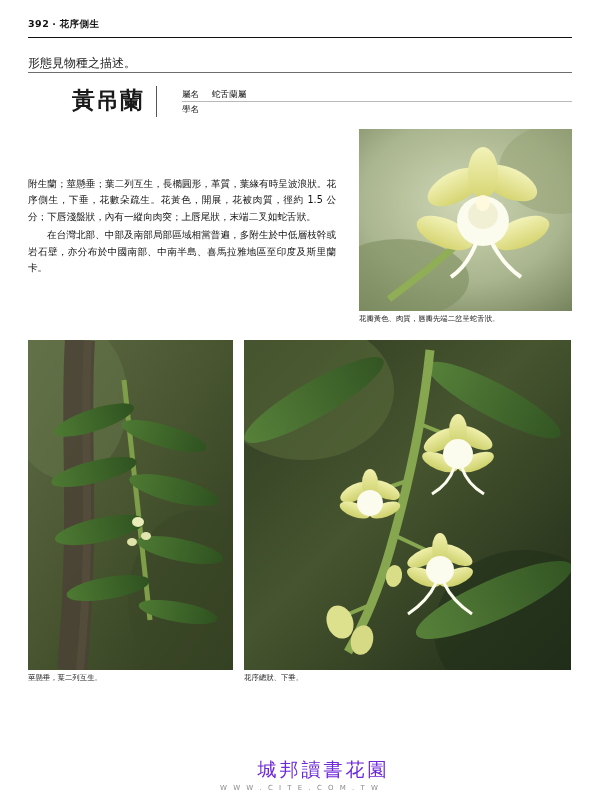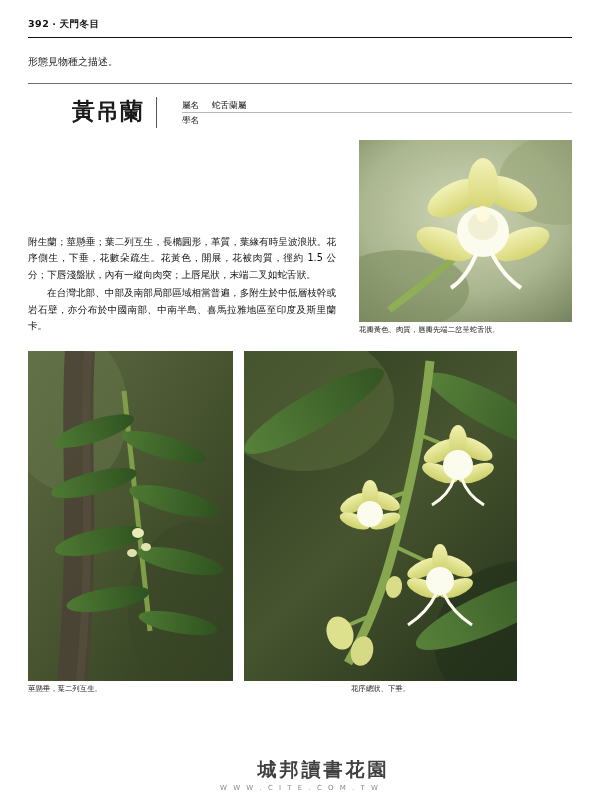--- a/index.html
+++ b/index.html
@@ -36,24 +36,23 @@
     margin-bottom: 16px;
   }
   
   .genus-title {
     font-size: 17px;
     font-weight: bold;
     letter-spacing: 0.3px;
     margin: 8px 0 7px 0;
   }
   .genus-desc {
-    font-size: 10px;
+    font-size: 12px;
     color: #222;
     line-height: 1.5;
-    margin-bottom: 14px;
   }
   .rule-thin {
     border-top: 0.8px solid #6d6d6d;
     margin: 0 0 13px 0;
   }
   
   .species-head {
     display: flex;
     align-items: flex-start;
     gap: 12px;
@@ -86,21 +85,21 @@
     width: 30px;
     flex: none;
     color: #222;
   }
   .namerow .val { color: #111; text-align: right; }
   .val .it { font-style: italic; }
   
   .body-area {
     display: flex;
     gap: 4px;
-    align-items: flex-end;
+    align-items: center;
   }
   .body-text {
     flex: 1;
     font-size: 9.6px;
     line-height: 1.72;
     text-align: justify;
     color: #111;
   }
   .body-text p { margin: 0 0 0 0; }
   .body-text p + p { margin-top: 2px; }
@@ -119,51 +118,51 @@
   .fig-main { width: 232px; padding-left: 19px; }
   .fig-main .photo { height: 182px; }
   
   .figs-bottom {
     display: flex;
     gap: 11px;
     margin-top: 16px;
   }
   .fig-left { width: 205px; }
   .fig-left .photo { height: 330px; }
-  .fig-right { width: 273px; text-align: center; }
+  .fig-right { width: 327px; }
   .fig-right .photo { height: 330px; }
   
   .footer {
     position: absolute;
     left: 0;
     right: 0;
     bottom: 8px;
     text-align: center;
   }
   .footer .brand {
     font-size: 19px;
-    font-weight: bold;
-    color: #404040;
+    font-weight: normal;
+    color: #6d28d9;
     letter-spacing: 3px;
     padding-left: 47px;
   }
   .footer .url {
     font-size: 7px;
     color: #8a8a8a;
     letter-spacing: 2px;
     margin-top: 1px;
   }
 </style>
 </head>
 <body>
 
 <div class="page">
 
   <div class="runhead">
-    <span>392</span><span class="sep">·</span><span>天門冬目</span>
+    <span>392</span><span class="sep">·</span><span>花序側生</span>
   </div>
   <div class="rule-top"></div>
 
   <div class="genus-desc">形態見物種之描述。</div>
   <div class="rule-thin"></div>
 
   <div class="species-head">
     <div class="species-name">黃吊蘭</div>
     <div class="namecard">
       <div class="namerow">

